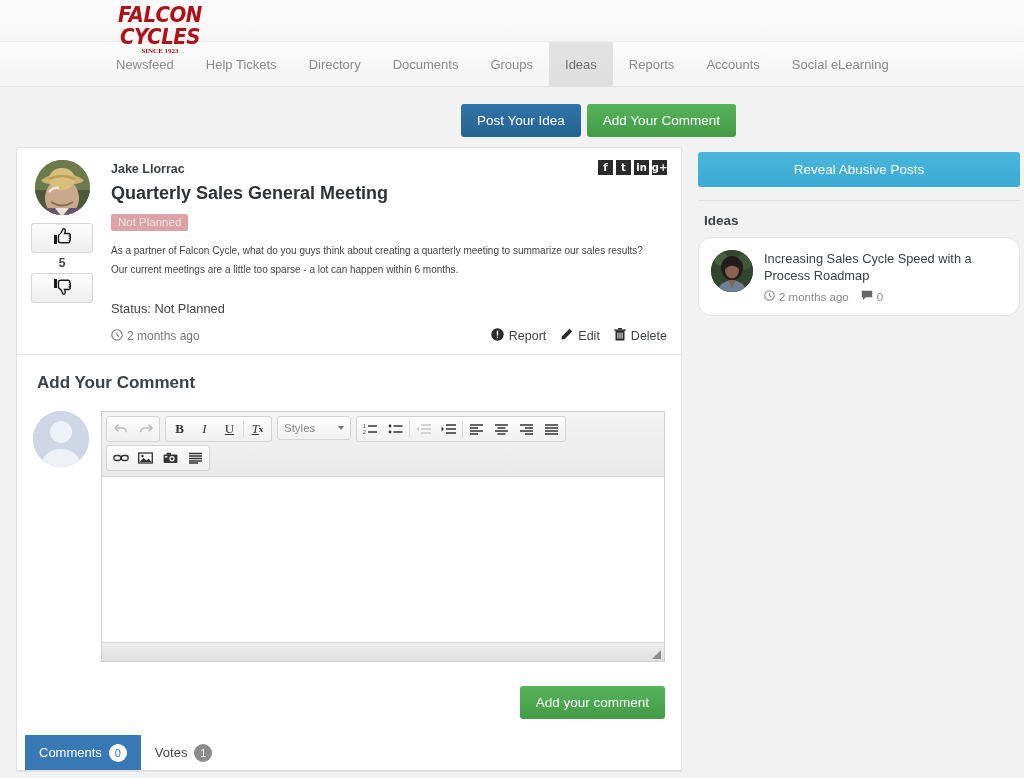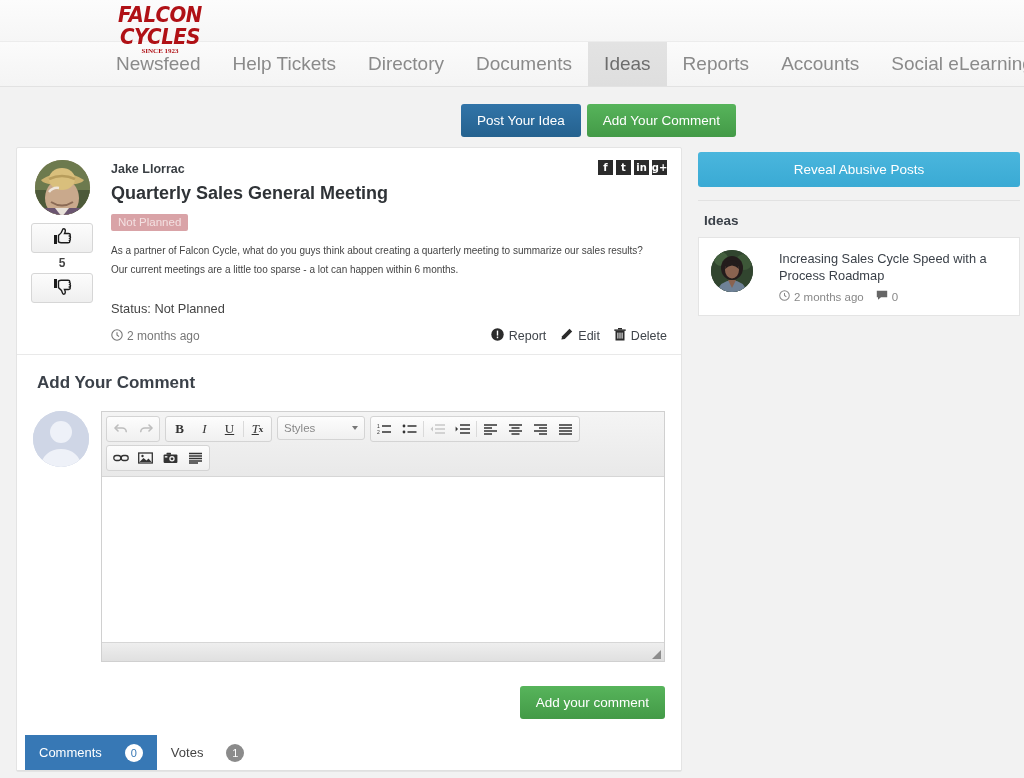--- a/index.html
+++ b/index.html
@@ -40,21 +40,21 @@
   .navbar {
     height: 45px;
     background: linear-gradient(to bottom, #fbfbfb, #f4f4f4);
     border-bottom: 1px solid #e2e2e2;
     display: flex; align-items: stretch;
     padding-left: 100px;
   }
   .nav-item {
     display: flex; align-items: center;
     padding: 0 16px;
-    font-size: 19px;
+    font-size: 13px;
     color: #8a8a8a;
     cursor: pointer;
     white-space: nowrap;
   }
   .nav-item.active {
     background: linear-gradient(to bottom, #e3e3e3, #dedede);
     color: #6d6d6d;
   }
 
   
@@ -201,21 +201,21 @@
   .tb-btn {
     width: 25px; height: 22px;
     display: flex; align-items: center; justify-content: center;
     font-size: 13px; color: #333; cursor: pointer;
     border-radius: 2px;
   }
   .tb-btn.dis { color: #c2c2c2; cursor: default; }
   .tb-sep { width: 1px; height: 16px; background: #dadada; margin: 0 1px; }
   .tb-styles {
     display: flex; align-items: center; justify-content: space-between;
-    width: 88px; height: 24px;
+    width: 74px; height: 24px;
     border: 1px solid #d4d4d4; border-radius: 3px;
     background: linear-gradient(to bottom,#fdfdfd,#f0f0f0);
     font-size: 11.5px; color: #888; padding: 6px 6px;
     cursor: pointer;
   }
   .tb-styles .caret {
     width: 0; height: 0;
     border-left: 3.5px solid transparent;
     border-right: 3.5px solid transparent;
     border-top: 4px solid #777;
@@ -241,21 +241,21 @@
   }
 
   
   .tabs {
     display: flex; align-items: stretch;
     border-bottom: 1px solid #e0e0e0;
     padding-left: 8px;
     height: 36px;
   }
   .tab {
-    display: flex; align-items: center; gap: 23px;
+    display: flex; align-items: center; gap: 7px;
     padding: 0 14px; font-size: 13px; cursor: pointer;
     color: #444;
   }
   .tab.active { background: #3778b5; color: #fff; }
   .tab-badge {
     min-width: 18px; height: 18px; border-radius: 9px;
     background: #8b8b8b; color: #fff;
     font-size: 11px; display: flex; align-items: center;
     justify-content: center; padding: 0 5px;
   }
@@ -268,22 +268,22 @@
     color: #fff; font-size: 13.5px; padding: 10px 0;
     cursor: pointer; margin-top: 5px;
     font-family: "Liberation Sans", sans-serif;
   }
   .side-rule { border-top: 1px solid #e2e2e2; margin: 13px 0 0 0; }
   .side-title {
     font-size: 13.5px; font-weight: bold; color: #3b4149;
     margin: 12px 0 9px 6px;
   }
   .side-card {
-    background: #fff; border: 1px solid #e4e4e4; border-radius: 0;
-    padding: 12px 12px; display: flex; gap: 26px;
+    background: #fff; border: 1px solid #e4e4e4; border-radius: 14px;
+    padding: 12px 12px; display: flex; gap: 11px;
   }
   .side-ava {
     width: 42px; height: 42px; border-radius: 50%;
     flex: none; overflow: hidden; background: #2f4530;
   }
   .side-card-title {
     font-size: 12.8px; color: #3b4149; line-height: 17px;
   }
   .side-card-meta {
     margin-top: 6px; display: flex; align-items: center;
@@ -306,20 +306,23 @@
       <span>Newsfeed</span>
     </div>
     <div class="nav-item">
       <span>Help Tickets</span>
     </div>
     <div class="nav-item">
       <span>Directory</span>
     </div>
     <div class="nav-item">
       <span>Documents</span>
+    </div>
+    <div class="nav-item">
+      <span>Groups</span>
     </div>
     <div class="nav-item active">
       <span>Ideas</span>
     </div>
     <div class="nav-item">
       <span>Reports</span>
     </div>
     <div class="nav-item">
       <span>Accounts</span>
     </div>

